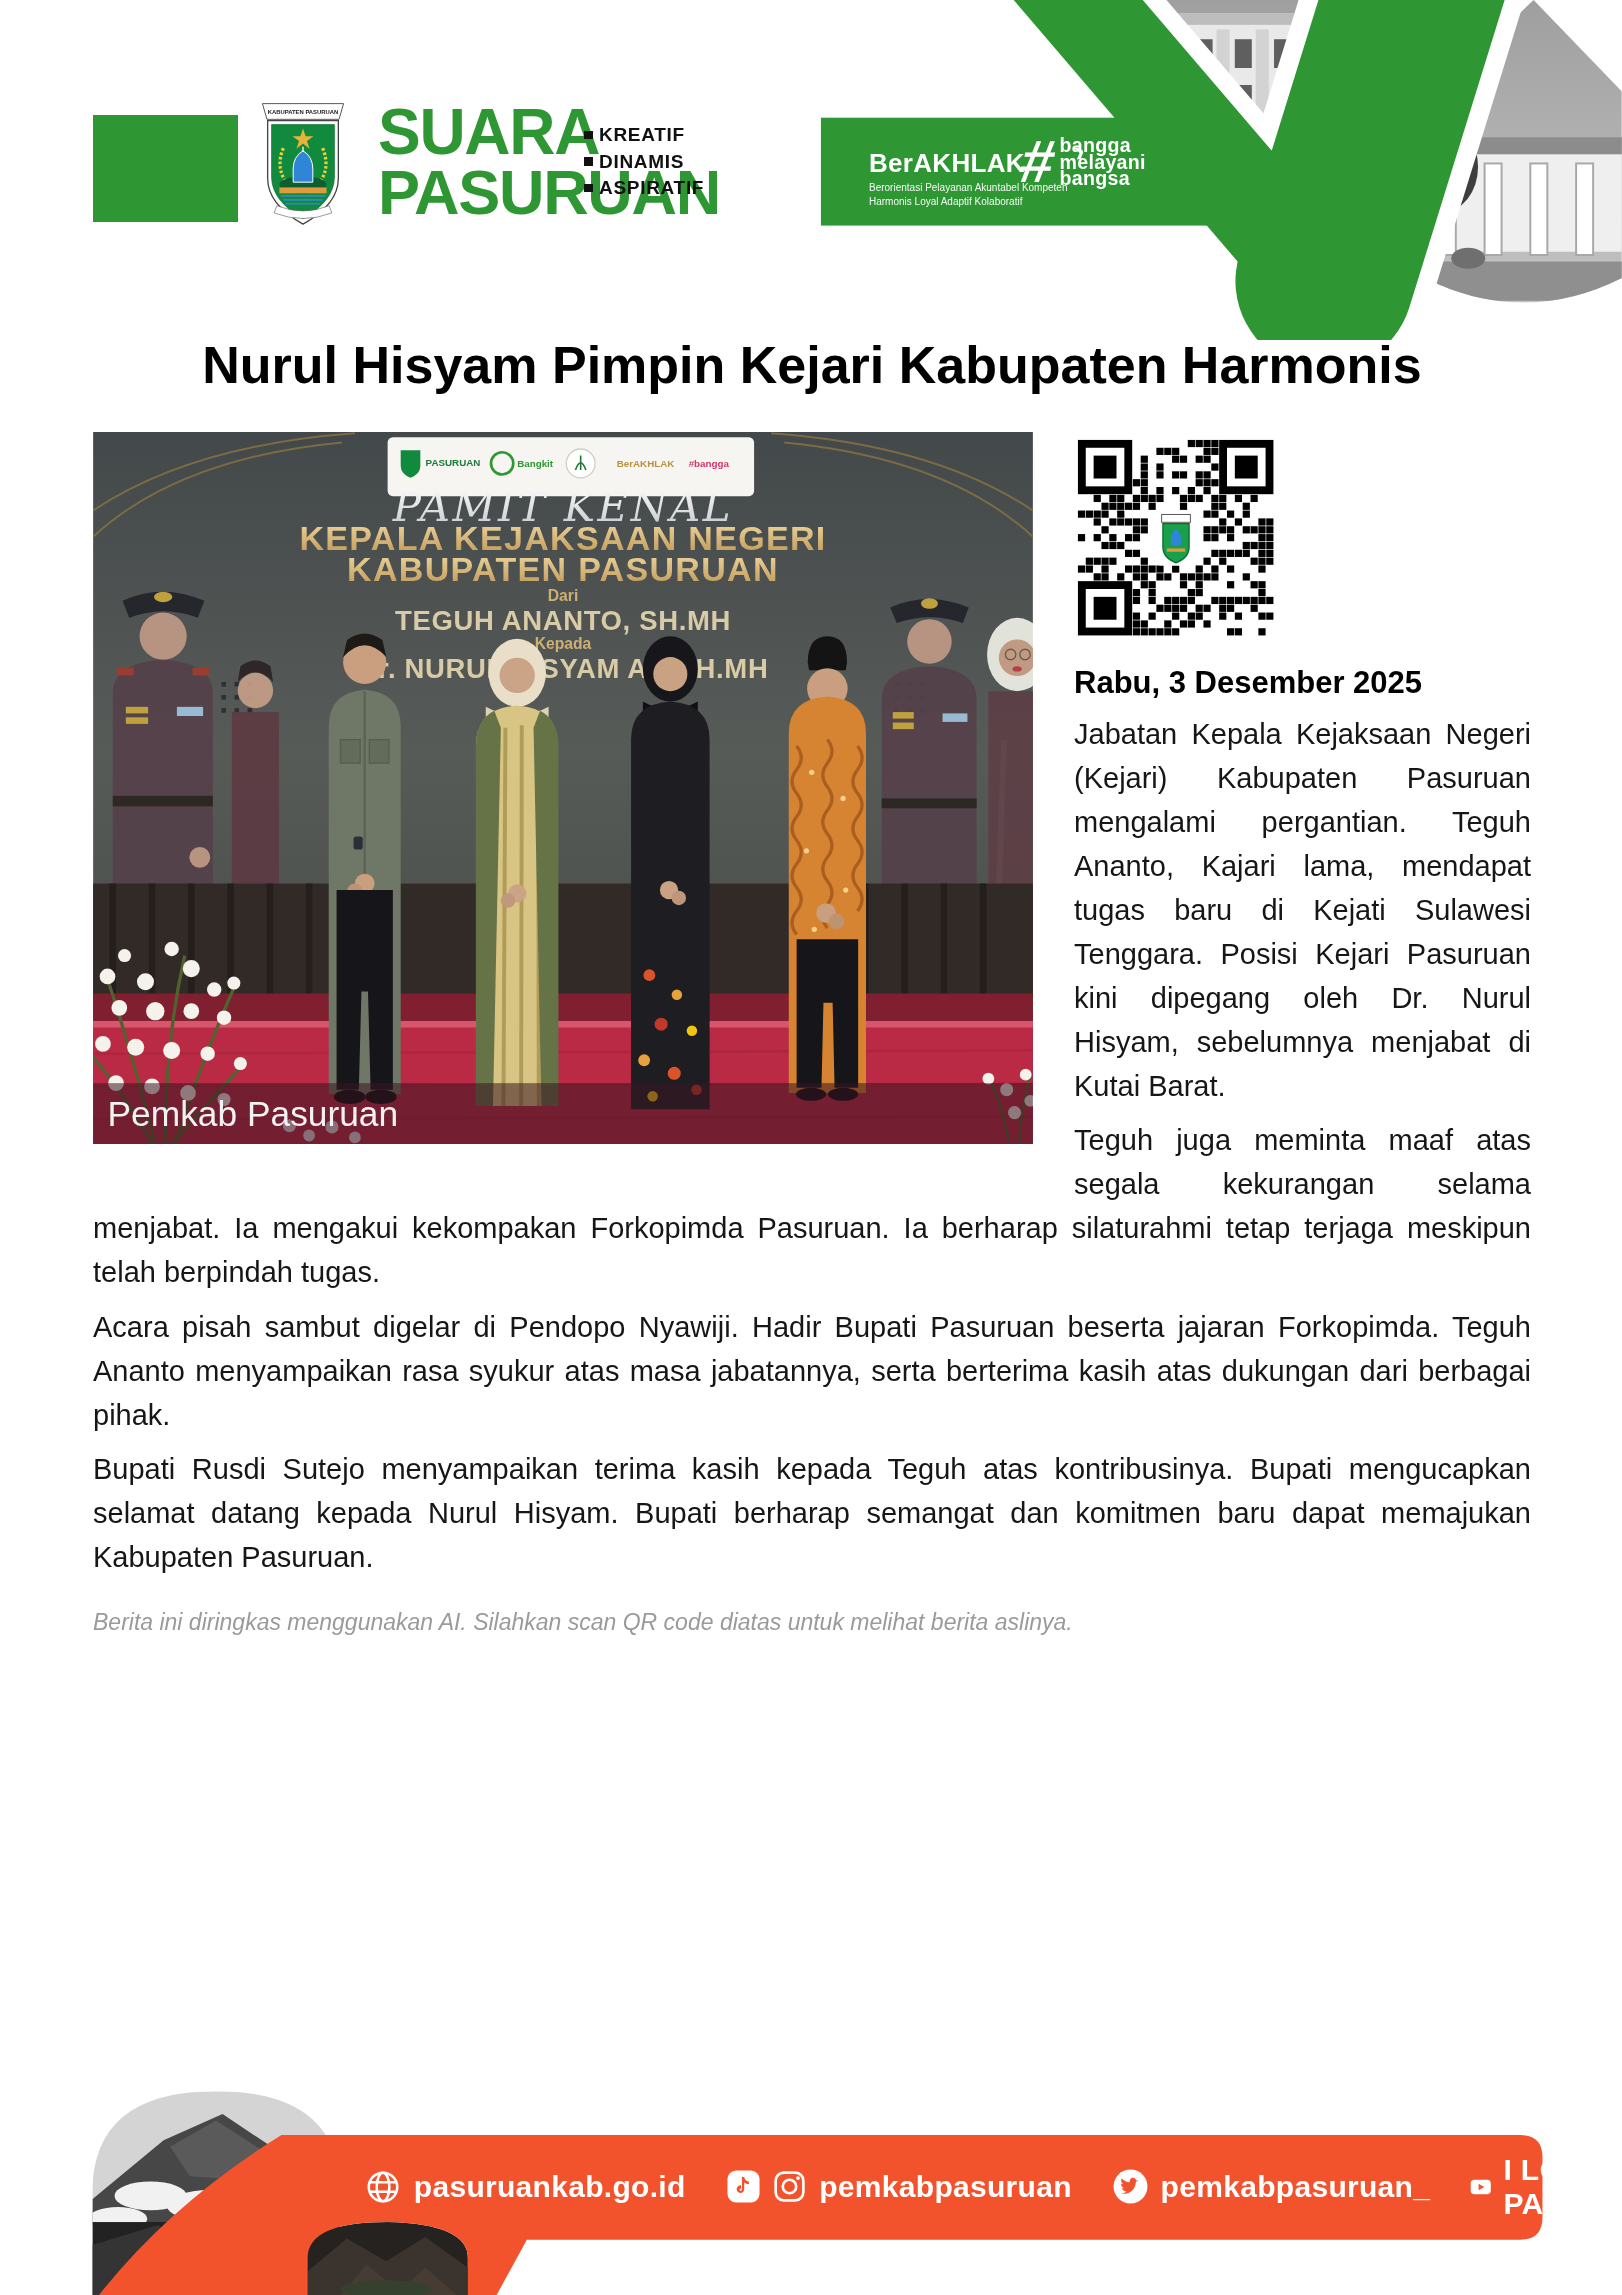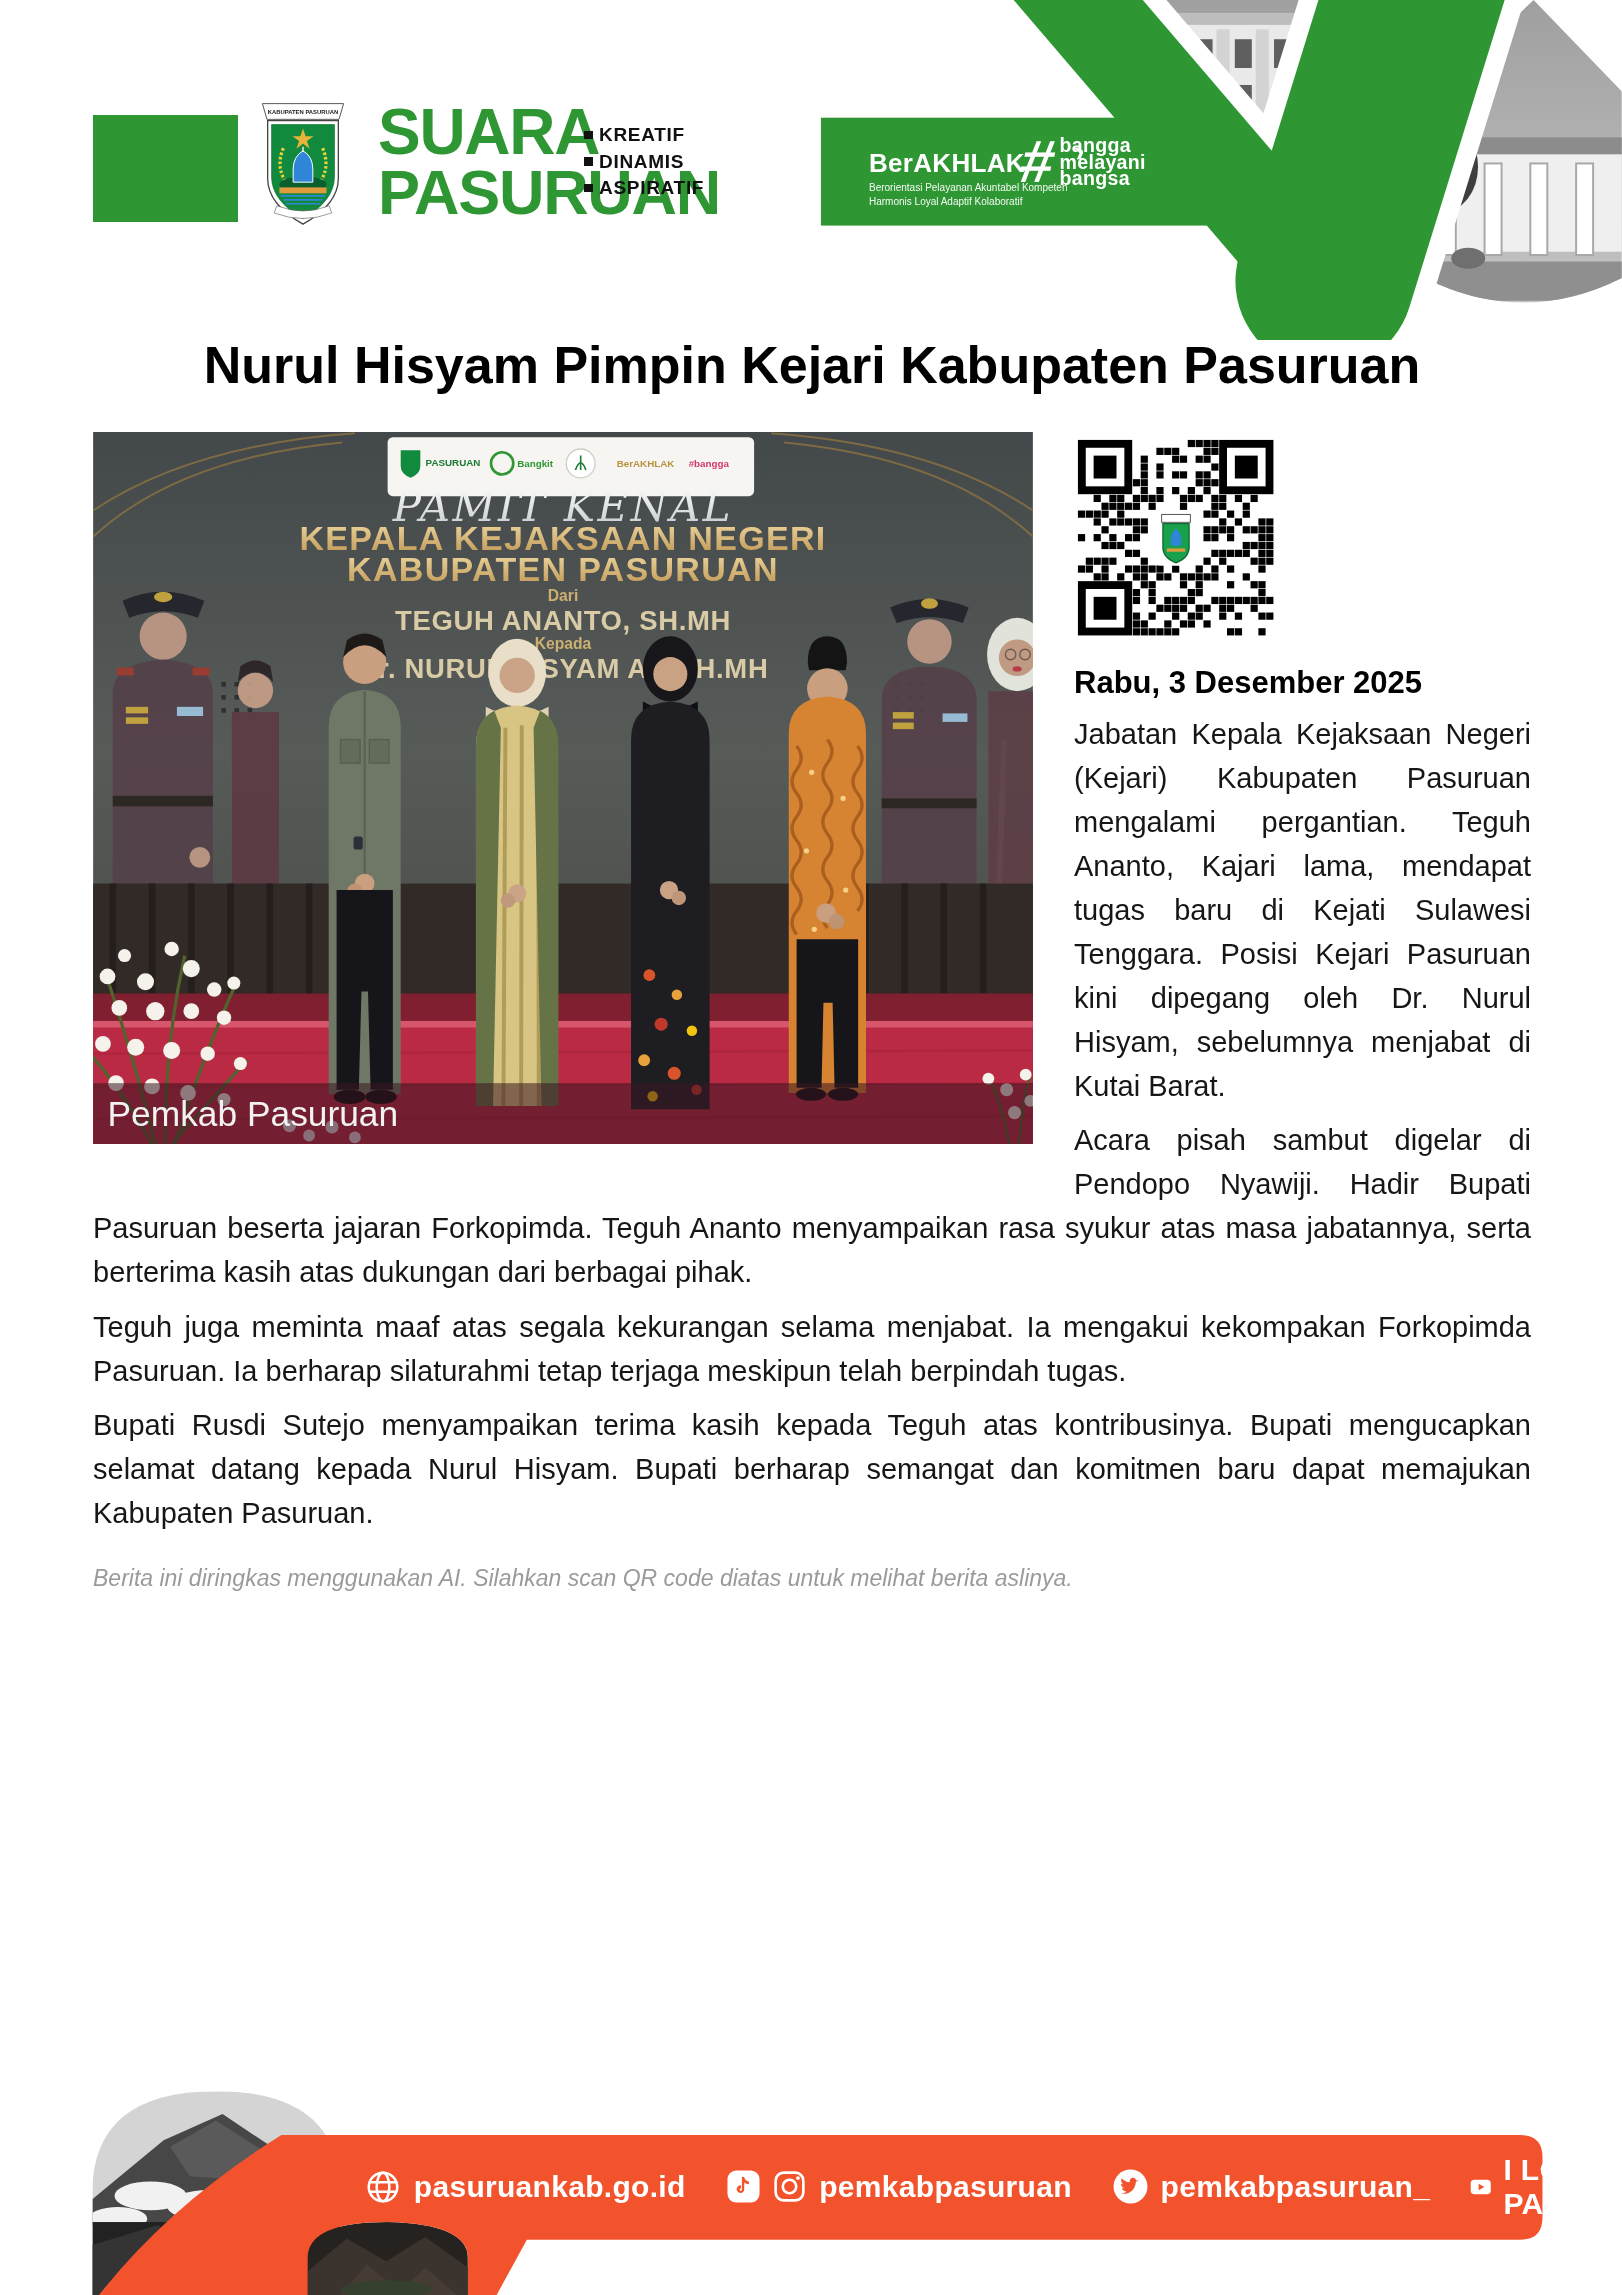--- a/index.html
+++ b/index.html
@@ -160,21 +160,21 @@
 <div class="bangga">
   <div class="hash">#</div>
   <div class="words">
     <div>bangga</div>
     <div>melayani</div>
     <div>bangsa</div>
   </div>
 </div>
 
 <div class="content">
-  <h1 class="headline">Nurul Hisyam Pimpin Kejari Kabupaten Pasuruan</h1>
+  <h1 class="headline">Nurul Hisyam Pimpin Kejari Kabupaten Harmonis</h1>
 
   <svg class="event-photo" viewBox="0 0 1436 1088">
     <defs>
       <linearGradient id="bgGrad" x1="0" y1="0" x2="0" y2="1">
         <stop offset="0" stop-color="#43484a"></stop>
           <stop offset="0.45" stop-color="#575b58"></stop>
           <stop offset="0.75" stop-color="#4c4f4b"></stop>
       </linearGradient>
       <linearGradient id="goldGrad" x1="0" y1="0" x2="0" y2="1">
         <stop offset="0" stop-color="#f0dba4"></stop>
@@ -655,22 +655,22 @@
       <path d="M136,134 h40 v36 q0,16 -20,24 q-20,-8 -20,-24 z" fill="#18a04a" stroke="#0c6b30" stroke-width="2"></path>
       <path d="M156,142 q-8,6 -8,16 v10 h16 v-10 q0,-10 -8,-16 z" fill="#2f86d6"></path>
       <rect x="142" y="172" width="28" height="5" fill="#e09b3d"></rect>
     </g>
   </svg>
 
   <div class="date-line">Rabu, 3 Desember 2025</div>
 
   <div class="body-text">
     <p>Jabatan Kepala Kejaksaan Negeri (Kejari) Kabupaten Pasuruan mengalami pergantian. Teguh Ananto, Kajari lama, mendapat tugas baru di Kejati Sulawesi Tenggara. Posisi Kejari Pasuruan kini dipegang oleh Dr. Nurul Hisyam, sebelumnya menjabat di Kutai Barat.</p>
+    <p>Teguh juga meminta maaf atas segala kekurangan selama menjabat. Ia mengakui kekompakan Forkopimda Pasuruan. Ia berharap silaturahmi tetap terjaga meskipun telah berpindah tugas.</p>
     <p>Acara pisah sambut digelar di Pendopo Nyawiji. Hadir Bupati Pasuruan beserta jajaran Forkopimda. Teguh Ananto menyampaikan rasa syukur atas masa jabatannya, serta berterima kasih atas dukungan dari berbagai pihak.</p>
-    <p>Teguh juga meminta maaf atas segala kekurangan selama menjabat. Ia mengakui kekompakan Forkopimda Pasuruan. Ia berharap silaturahmi tetap terjaga meskipun telah berpindah tugas.</p>
     <p>Bupati Rusdi Sutejo menyampaikan terima kasih kepada Teguh atas kontribusinya. Bupati mengucapkan selamat datang kepada Nurul Hisyam. Bupati berharap semangat dan komitmen baru dapat memajukan Kabupaten Pasuruan.</p>
   </div>
 
   <div class="ai-note">Berita ini diringkas menggunakan AI. Silahkan scan QR code diatas untuk melihat berita aslinya.</div>
 </div>
 
 <svg class="footer-svg" viewBox="0 0 2480 408">
   <defs>
     <clipPath id="clipBromo">
         <path d="M141,408 V250 Q141,95 330,95 Q520,95 520,250 V408 Z"></path>

